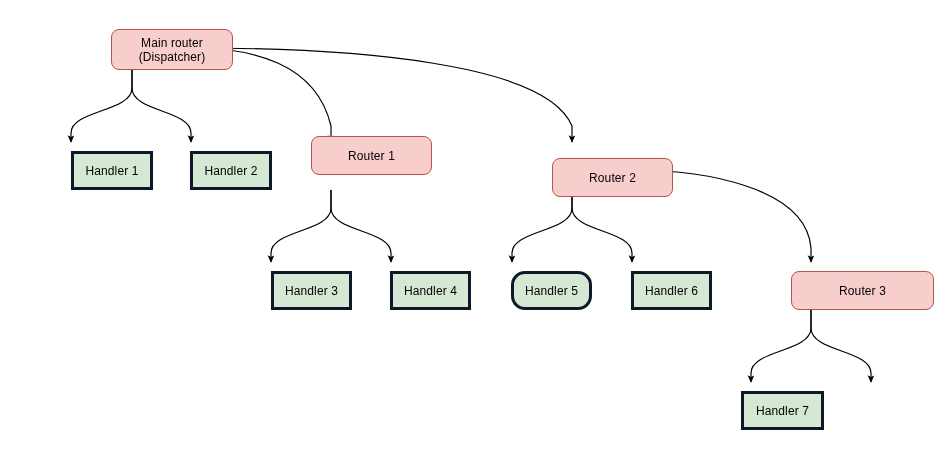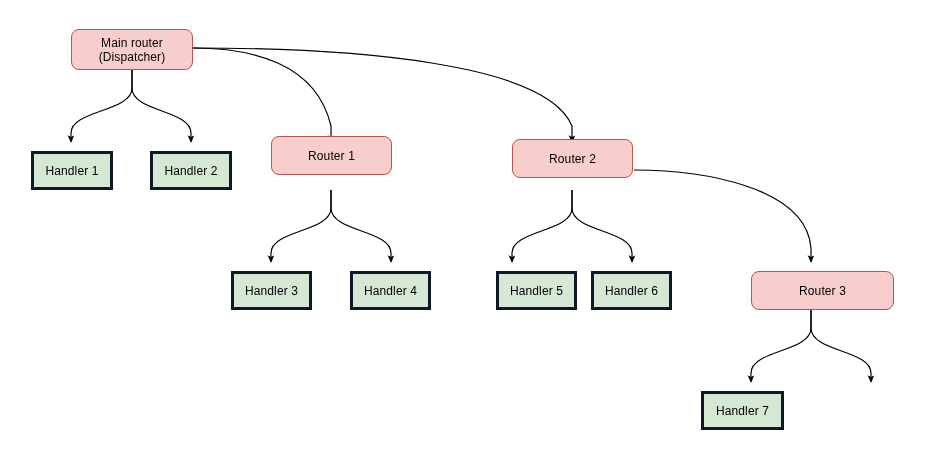--- a/index.html
+++ b/index.html
@@ -30,20 +30,21 @@
     box-sizing: border-box;
     display: flex;
     align-items: center;
     justify-content: center;
     text-align: center;
     font-size: 12px;
     line-height: 14px;
     color: #000000;
     letter-spacing: 0.1px;
     white-space: pre-line;
+    margin-left: 40px;
   }
   .node.router {
     background: #f8cecc;
     border: 1px solid #b85450;
     border-radius: 8px;
   }
   .node.handler {
     background: #d5e8d4;
     border: 3px solid #0f172a;
     border-radius: 0;
@@ -101,33 +102,33 @@
   </div>
 
   <div class="node handler" style="left:150px; top:151px; width:82px; height:39px;">
     <span class="node-label">Handler 2</span>
   </div>
 
   <div class="node router" style="left:271px; top:136px; width:121px; height:39px;">
     <span class="node-label">Router 1</span>
   </div>
 
-  <div class="node router" style="left:512px; top:139px; width:121px; height:39px;">
+  <div class="node router" style="left:512px; top:158px; width:121px; height:39px;">
     <span class="node-label">Router 2</span>
   </div>
 
   <div class="node handler" style="left:231px; top:271px; width:81px; height:39px;">
     <span class="node-label">Handler 3</span>
   </div>
 
   <div class="node handler" style="left:350px; top:271px; width:81px; height:39px;">
     <span class="node-label">Handler 4</span>
   </div>
 
-  <div class="node handler" style="left:496px; top:271px; width:81px; height:39px;">
+  <div class="node handler" style="left:471px; top:271px; width:81px; height:39px;border-radius:14px;">
     <span class="node-label">Handler 5</span>
   </div>
 
   <div class="node handler" style="left:591px; top:271px; width:81px; height:39px;">
     <span class="node-label">Handler 6</span>
   </div>
 
   <div class="node router" style="left:751px; top:271px; width:143px; height:39px;">
     <span class="node-label">Router 3</span>
   </div>

